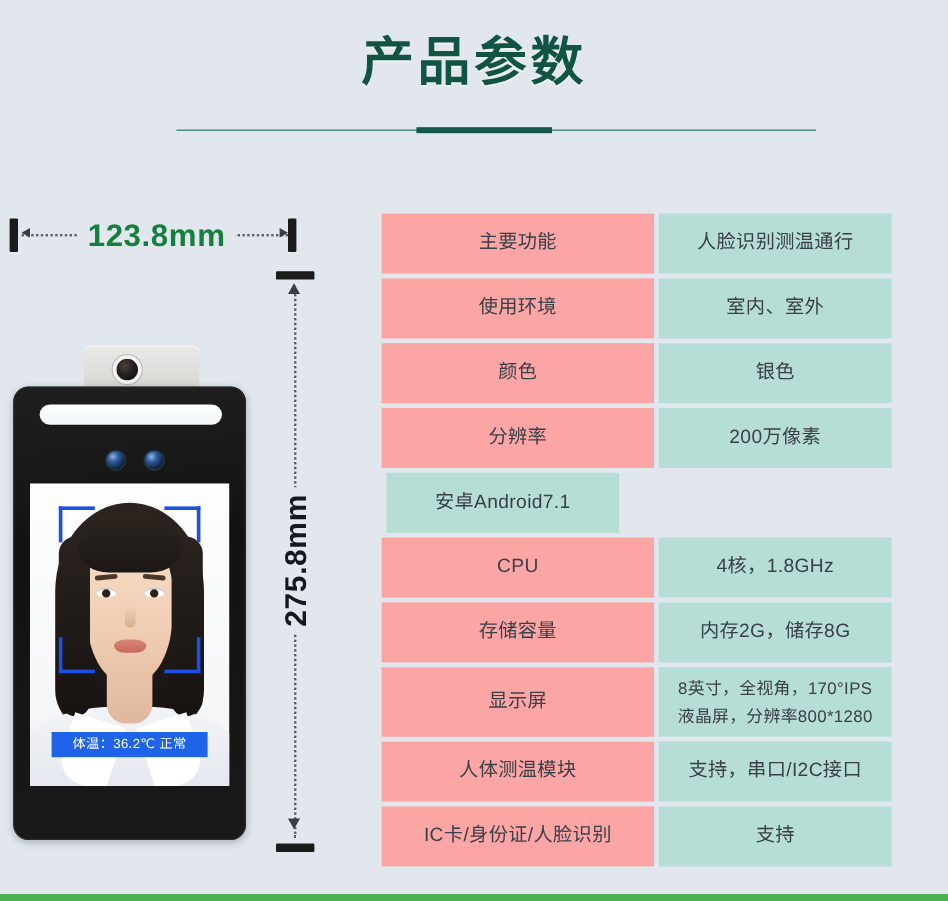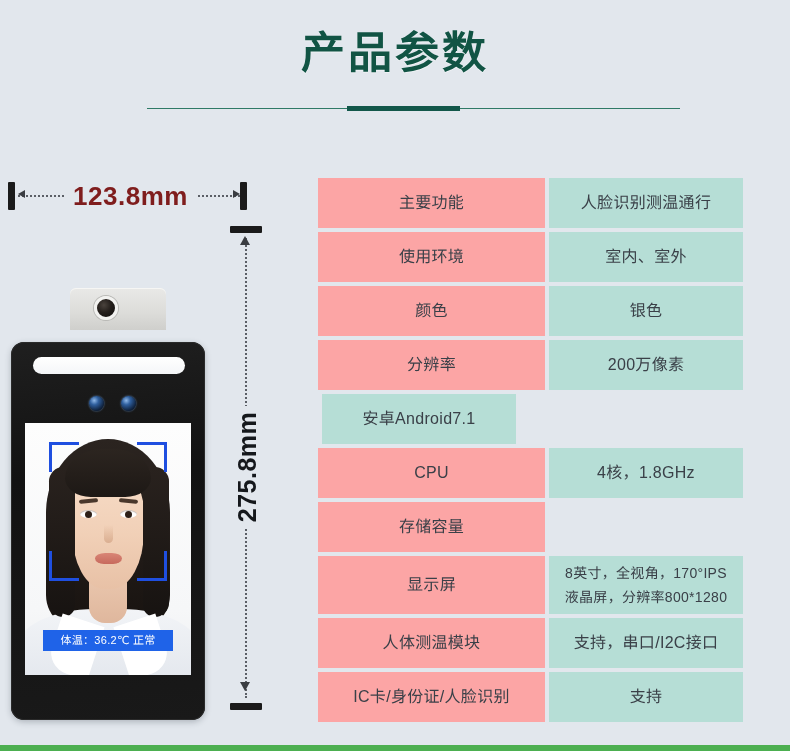--- a/index.html
+++ b/index.html
@@ -115,21 +115,21 @@
   }
   .dim-h .label {
     position: absolute;
     left: 0;
     top: 0;
     width: 245px;
     text-align: center;
     font-size: 26px;
     line-height: 44px;
     font-weight: 700;
-    color: #7f1d1d;
+    color: #15803d;
     letter-spacing: .5px;
   }
   .dim-h .label span {
     background: #e2e7ed;
     padding: 0 8px;
   }
 
   
   .dim-v {
     position: absolute;
@@ -222,21 +222,20 @@
   }
   .device-body {
     position: absolute;
     left: 0;
     top: 34px;
     width: 194px;
     height: 378px;
     background: linear-gradient(175deg, #1f1f1f 0%, #121212 35%, #191919 100%);
     border-radius: 13px;
     box-shadow: 0 2px 6px rgba(40,50,60,.28), inset 0 0 0 1px #2a2a2a;
-    margin-top: 20px;
   }
   .led-bar {
     position: absolute;
     left: 22px;
     top: 15px;
     width: 152px;
     height: 17px;
     background: linear-gradient(180deg, #ffffff 0%, #f4f6f8 100%);
     border-radius: 9px;
   }
@@ -568,20 +567,21 @@
     </div>
     <div class="spec-row h1">
       <div class="spec-val">安卓Android7.1</div>
     </div>
     <div class="spec-row h1">
       <div class="spec-key">CPU</div>
       <div class="spec-val">4核，1.8GHz</div>
     </div>
     <div class="spec-row h1">
       <div class="spec-key">存储容量</div>
+      <div class="spec-val">内存2G，储存8G</div>
     </div>
     <div class="spec-row h2">
       <div class="spec-key">显示屏</div>
       <div class="spec-val">
         <span class="two-line">8英寸，全视角，170°IPS
 液晶屏，分辨率800*1280</span>
       </div>
     </div>
     <div class="spec-row h1">
       <div class="spec-key">人体测温模块</div>

